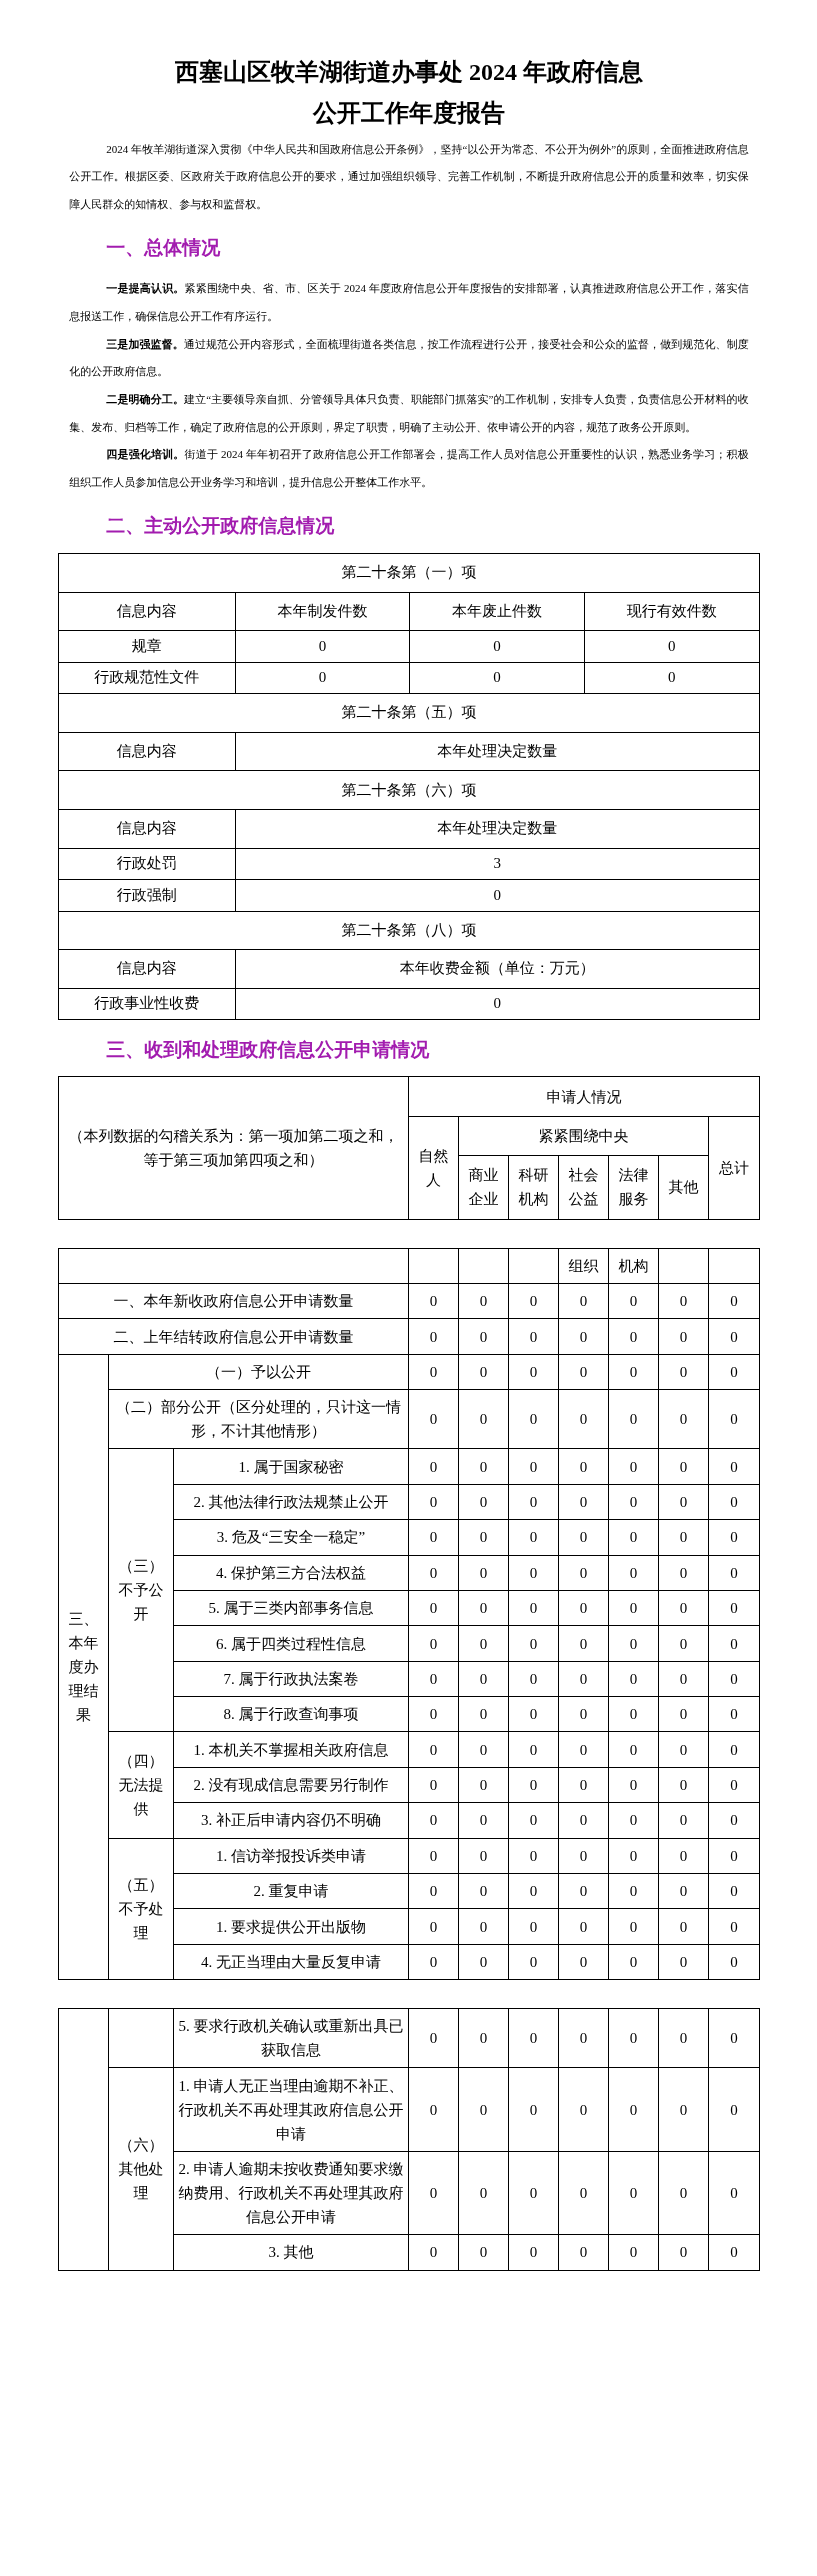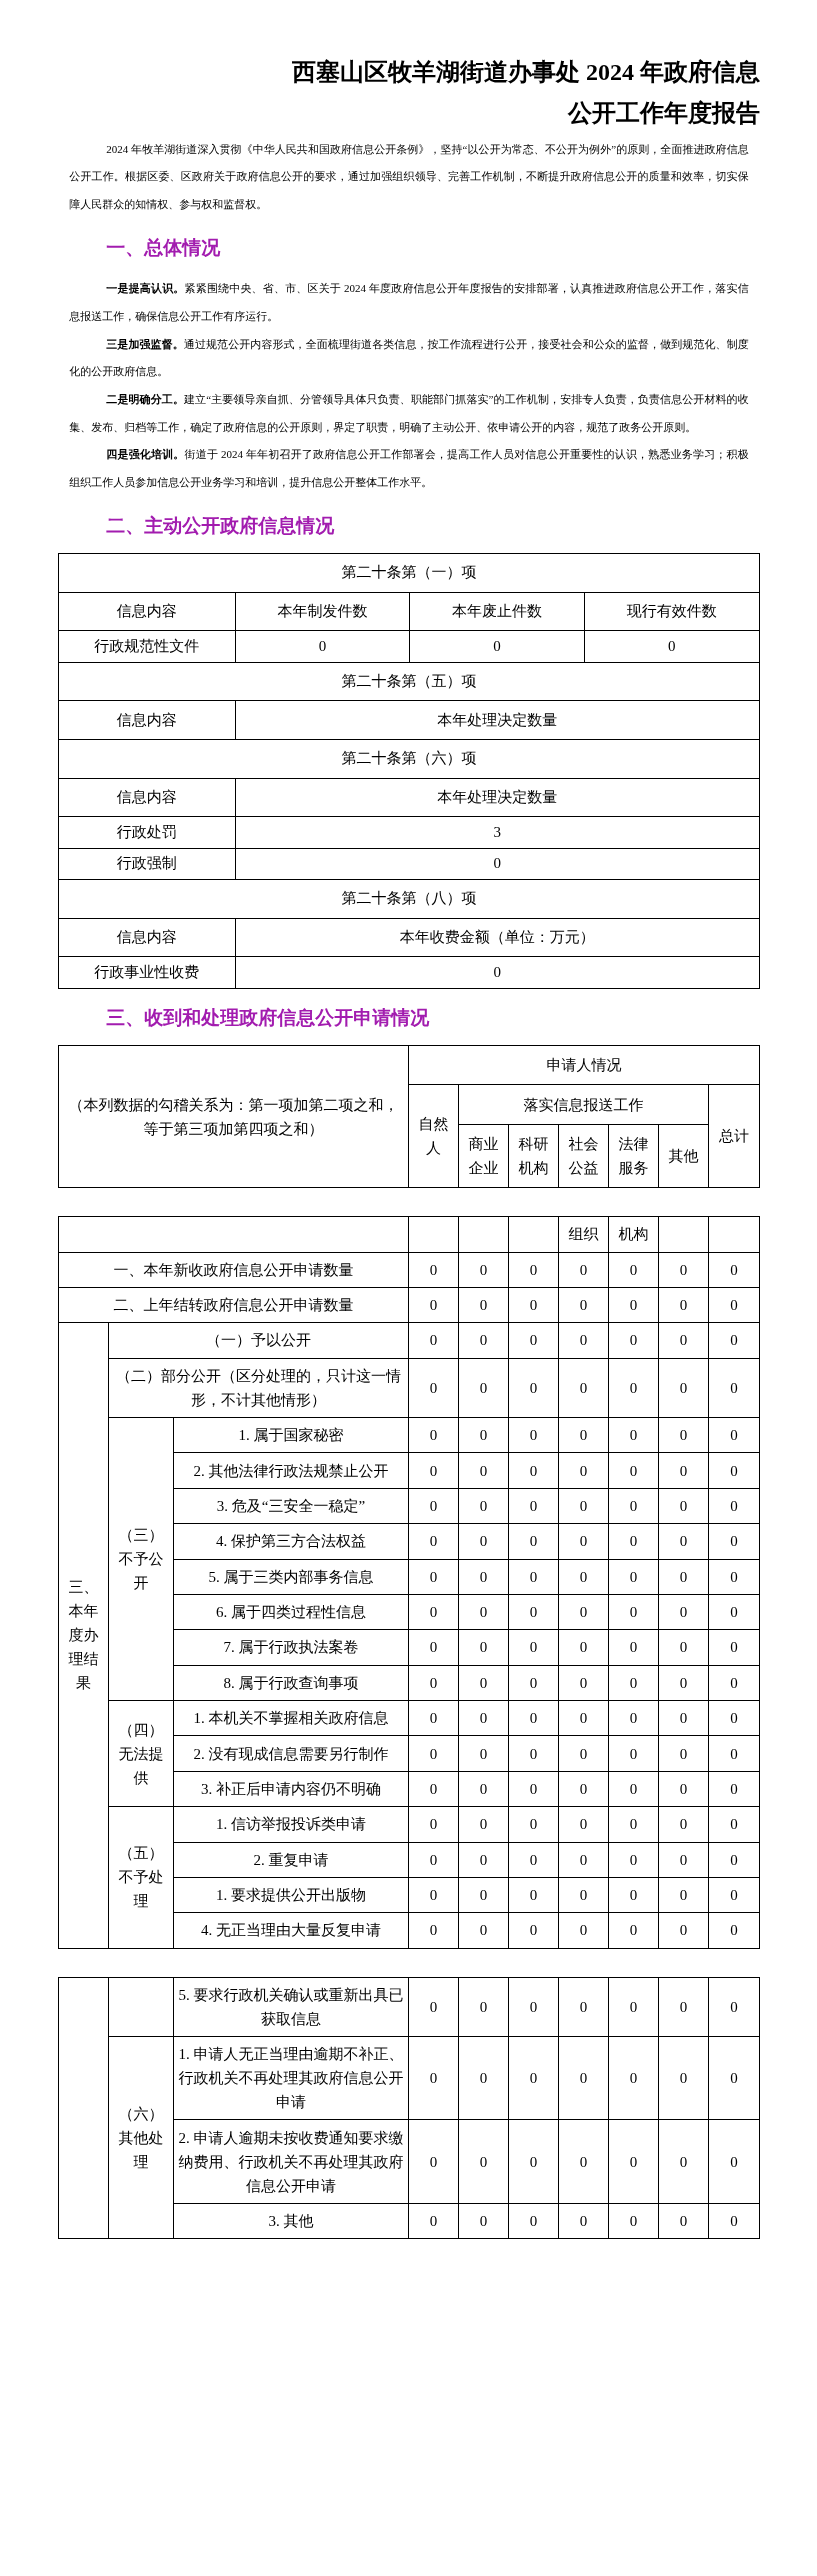--- a/index.html
+++ b/index.html
@@ -3,21 +3,21 @@
 <meta charset="utf-8">
 <style>
   html,body{margin:0;padding:0;}
   body{
     width:818px;height:3797px;overflow:hidden;
     background:#ffffff;color:#000000;
     font-family:"Liberation Serif","DejaVu Serif",serif;
   }
   .content{margin:0 58px;}
   .doc-title{
-    padding-top:52px;text-align:right;font-weight:bold;
+    padding-top:52px;text-align:center;font-weight:bold;
     font-size:24px;line-height:1.7;color:#000;
   }
   h2.sec{
     font-family:"Liberation Sans","DejaVu Sans",sans-serif;
     font-size:19px;font-weight:bold;margin:14.4px 0 12.4px;
     padding:0 11.3px;text-indent:37px;line-height:1.55;color:#a21caf;
   }
   p.body{
     font-size:11px;line-height:2.52;margin:0;padding:0 11.3px;
     text-indent:37px;text-align:justify;
@@ -67,20 +67,26 @@
         <tr>
           <td class="secrow" colspan="4">第二十条第（一）项</td>
         </tr>
     <tr>
       <td class="secrow">信息内容</td>
       <td class="secrow">本年制发件数</td>
       <td class="secrow">本年废止件数</td>
       <td class="secrow">现行有效件数</td>
     </tr>
     <tr>
+      <td>规章</td>
+      <td>0</td>
+      <td>0</td>
+      <td>0</td>
+    </tr>
+    <tr>
       <td>行政规范性文件</td>
       <td>0</td>
       <td>0</td>
       <td>0</td>
     </tr>
     <tr>
           <td class="secrow" colspan="4">第二十条第（五）项</td>
         </tr>
     <tr>
       <td class="secrow">信息内容</td>
@@ -128,21 +134,21 @@
         <col style="width:50px">
         <col>
       </colgroup>
     <tbody>
         <tr>
       <td class="note" rowspan="3">（本列数据的勾稽关系为：第一项加第二项之和，等于第三项加第四项之和）</td>
       <td class="hd" colspan="7">申请人情况</td>
     </tr>
     <tr>
       <td class="hd" rowspan="2">自然人</td>
-      <td class="hd" colspan="5">落实信息报送工作</td>
+      <td class="hd" colspan="5">紧紧围绕中央</td>
       <td class="hd" rowspan="2">总计</td>
     </tr>
     <tr>
       <td class="hd">商业企业</td>
       <td class="hd">科研机构</td>
       <td class="hd">社会公益</td>
       <td class="hd">法律服务</td>
       <td class="hd">其他</td>
     </tr>
   </tbody>

